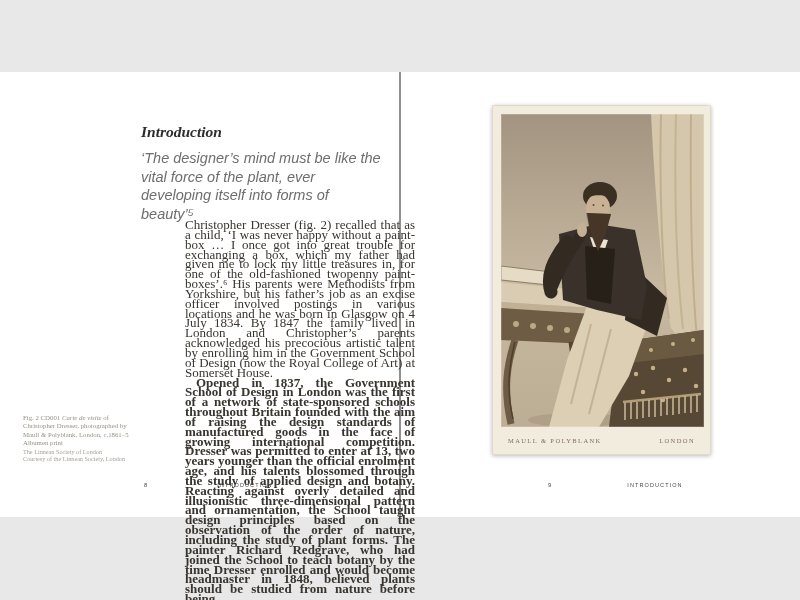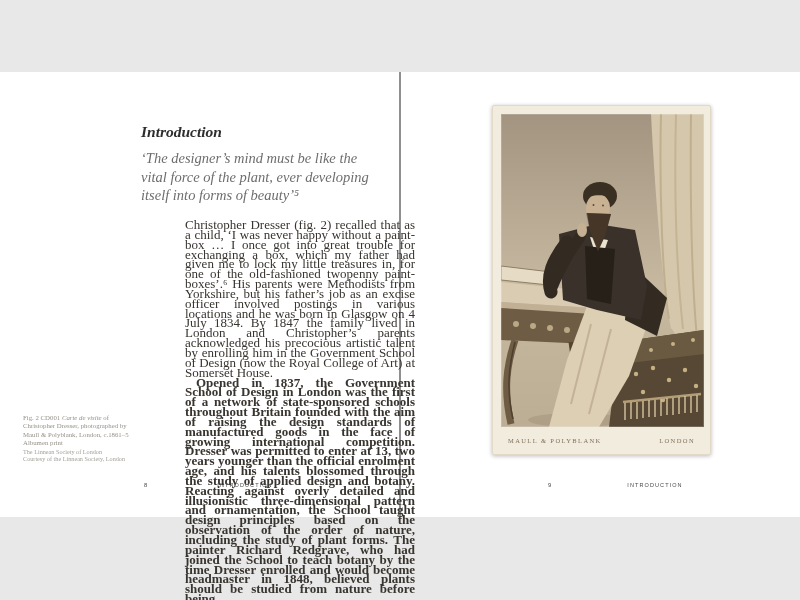--- a/index.html
+++ b/index.html
@@ -20,21 +20,21 @@
   }
   
   .heading{
     position:absolute;left:141px;top:123px;width:240px;
     font-family:"Liberation Serif", serif;
     font-style:italic;font-weight:bold;
     font-size:15.5px;color:#2e2e2e;
   }
   .quote{
     position:absolute;left:141px;top:149px;width:242px;
-    font-family:Liberation Serif, serif;
+    font-family:Liberation Sans, sans-serif;
     font-style:italic;
     font-size:14.5px;line-height:18.5px;color:#6d6d6d;
   }
   .bodytext{
     position:absolute;left:141px;top:220px;width:230px;
     font-family:"Liberation Serif", serif;
     font-size:13px;line-height:9.85px;
     color:#38342f;
     text-align:justify;
     margin-left:44px;

